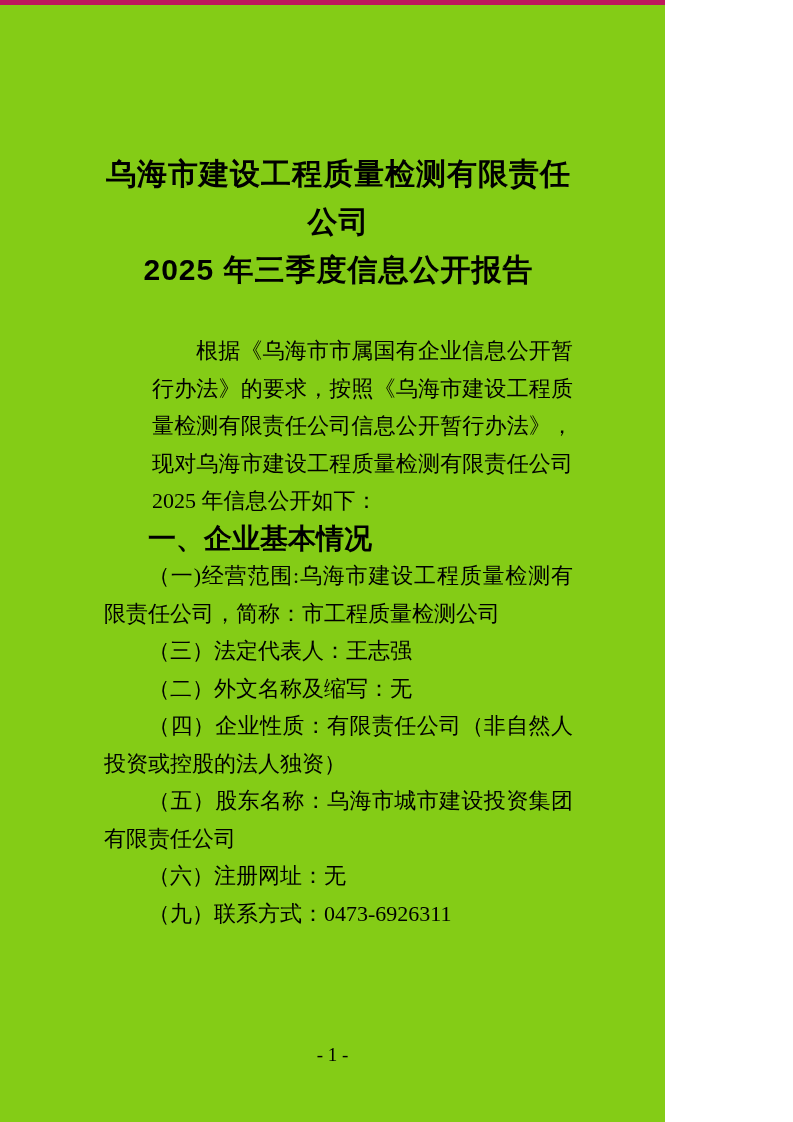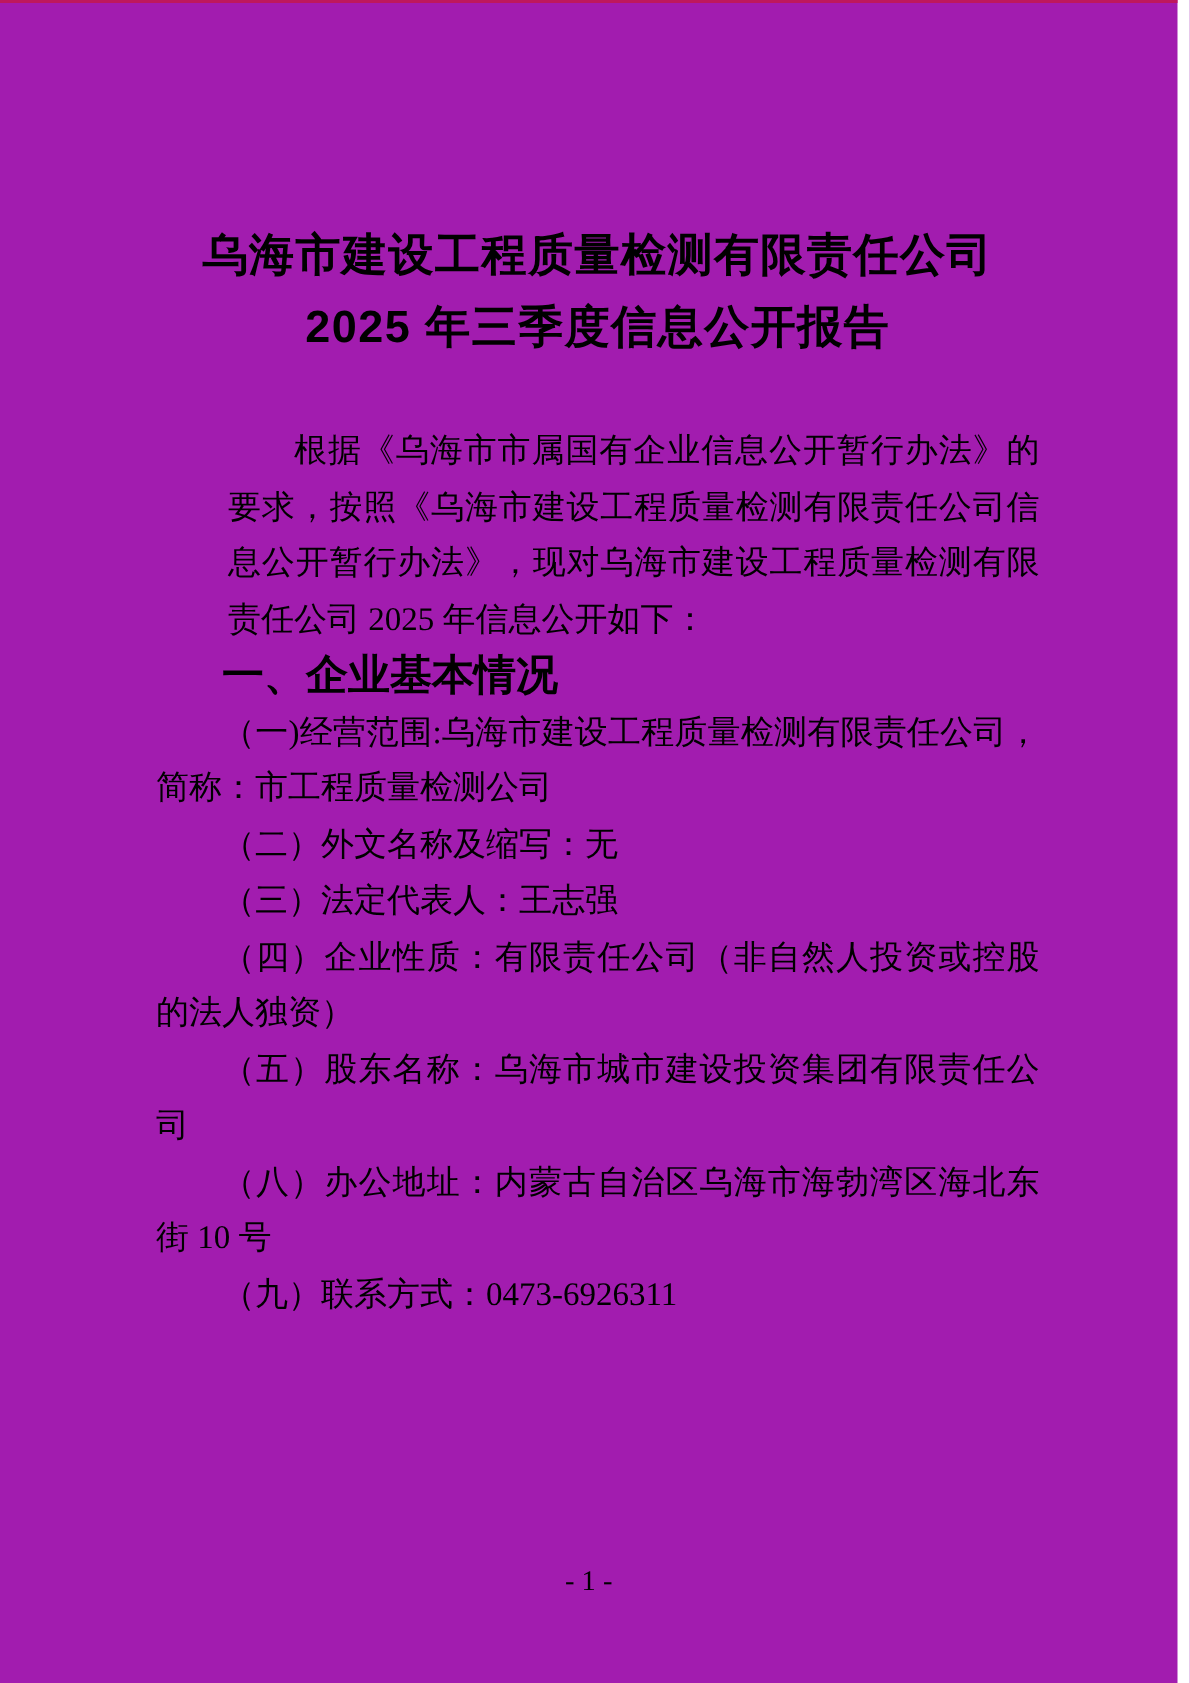--- a/index.html
+++ b/index.html
@@ -2,26 +2,26 @@
 <html><head>
 <meta charset="utf-8">
 <style>
   html, body {
     margin: 0;
     padding: 0;
     background: #ffffff;
   }
   .page {
     position: relative;
-    width: 785px;
+    width: 665px;
     height: 1122px;
-    background: #a21caf;
+    background: #84cc16;
     color: #000000;
     overflow: hidden;
-    border-top: 2px solid #be185d;
+    border-top: 5px solid #be185d;
     box-sizing: border-box;
   }
   .content {
     padding: 145px 92px 0 104px;
   }
   .doc-title {
     margin: 0;
     font-family: "Liberation Sans", "DejaVu Sans", sans-serif;
     font-weight: bold;
     font-size: 30px;
@@ -73,30 +73,30 @@
       <span class="title-line">乌海市建设工程质量检测有限责任公司</span>
       <span class="title-line">2025 年三季度信息公开报告</span>
     </h1>
 
     <p class="body-text intro-para">根据《乌海市市属国有企业信息公开暂行办法》的要求，按照《乌海市建设工程质量检测有限责任公司信息公开暂行办法》，现对乌海市建设工程质量检测有限责任公司 2025 年信息公开如下：</p>
 
     <h2 class="section-heading">一、企业基本情况</h2>
 
     <p class="body-text">（一)经营范围:乌海市建设工程质量检测有限责任公司，简称：市工程质量检测公司</p>
 
+    <p class="body-text">（三）法定代表人：王志强</p>
+
     <p class="body-text">（二）外文名称及缩写：无</p>
-
-    <p class="body-text">（三）法定代表人：王志强</p>
 
     <p class="body-text">（四）企业性质：有限责任公司（非自然人投资或控股的法人独资）</p>
 
     <p class="body-text">（五）股东名称：乌海市城市建设投资集团有限责任公司</p>
 
+    <p class="body-text">（六）注册网址：无</p>
 
 
-    <p class="body-text">（八）办公地址：内蒙古自治区乌海市海勃湾区海北东街 10 号</p>
 
     <p class="body-text">（九）联系方式：0473-6926311</p>
 
   </div>
 
   <div class="page-number">- 1 -</div>
 </div>
 
 </body></html>

